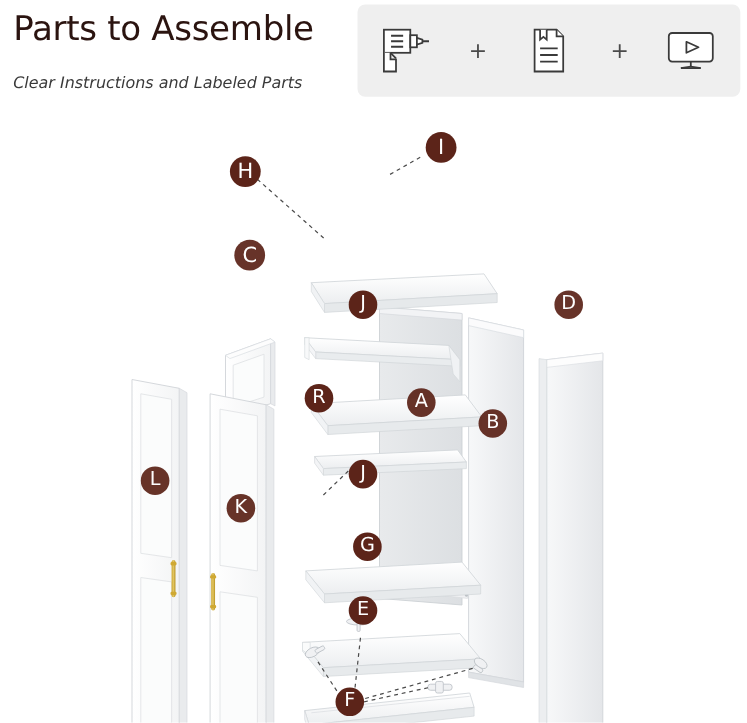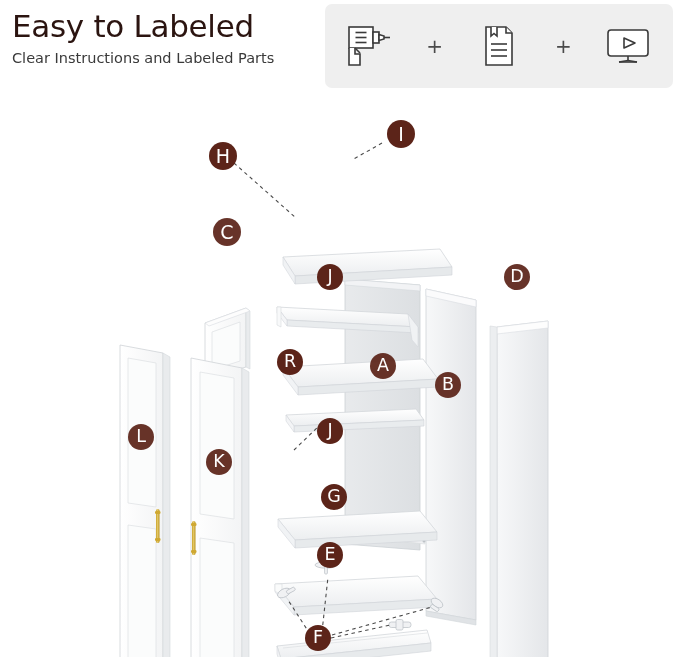--- a/index.html
+++ b/index.html
@@ -33,22 +33,23 @@
     letter-spacing: -0.3px;
     line-height: 40px;
     white-space: nowrap;
   }
   .subtitle {
     font-family: "DejaVu Sans", sans-serif;
     font-size: 14.5px;
     font-weight: 400;
     color: #3a3a3a;
     line-height: 20px;
-    margin-top: 2px;
+    margin-top: 20px;
     white-space: nowrap;
+    font-style: italic;
   }
 
   
   .icon-panel {
     position: absolute;
     left: 325px; top: 4px;
     width: 348px; height: 84px;
     background: #efefef;
     border-radius: 7px;
     display: flex;
@@ -94,21 +95,21 @@
   .badge.sz-md { width: 26px; height: 26px; font-size: 17.5px; }
   
   .badge.overlay { opacity: 0.93; }
 </style>
 </head>
 <body>
 
 <div class="header">
 
   <div class="title-block">
-    <div class="title">Easy to Labeled</div>
+    <div class="title">Parts to Assemble</div>
     <div class="subtitle">Clear Instructions and Labeled Parts</div>
   </div>
 
   <div class="icon-panel">
 
     <div class="icon-slot">
       <svg width="54" height="52" viewBox="0 0 54 52" fill="none" stroke="#3a3a3a" stroke-width="1.6">
         <rect x="6" y="7" width="24" height="21" fill="#fff"></rect>
         <line x1="12.5" y1="12.5" x2="23.5" y2="12.5"></line>
         <line x1="12.5" y1="17.5" x2="23.5" y2="17.5"></line>

